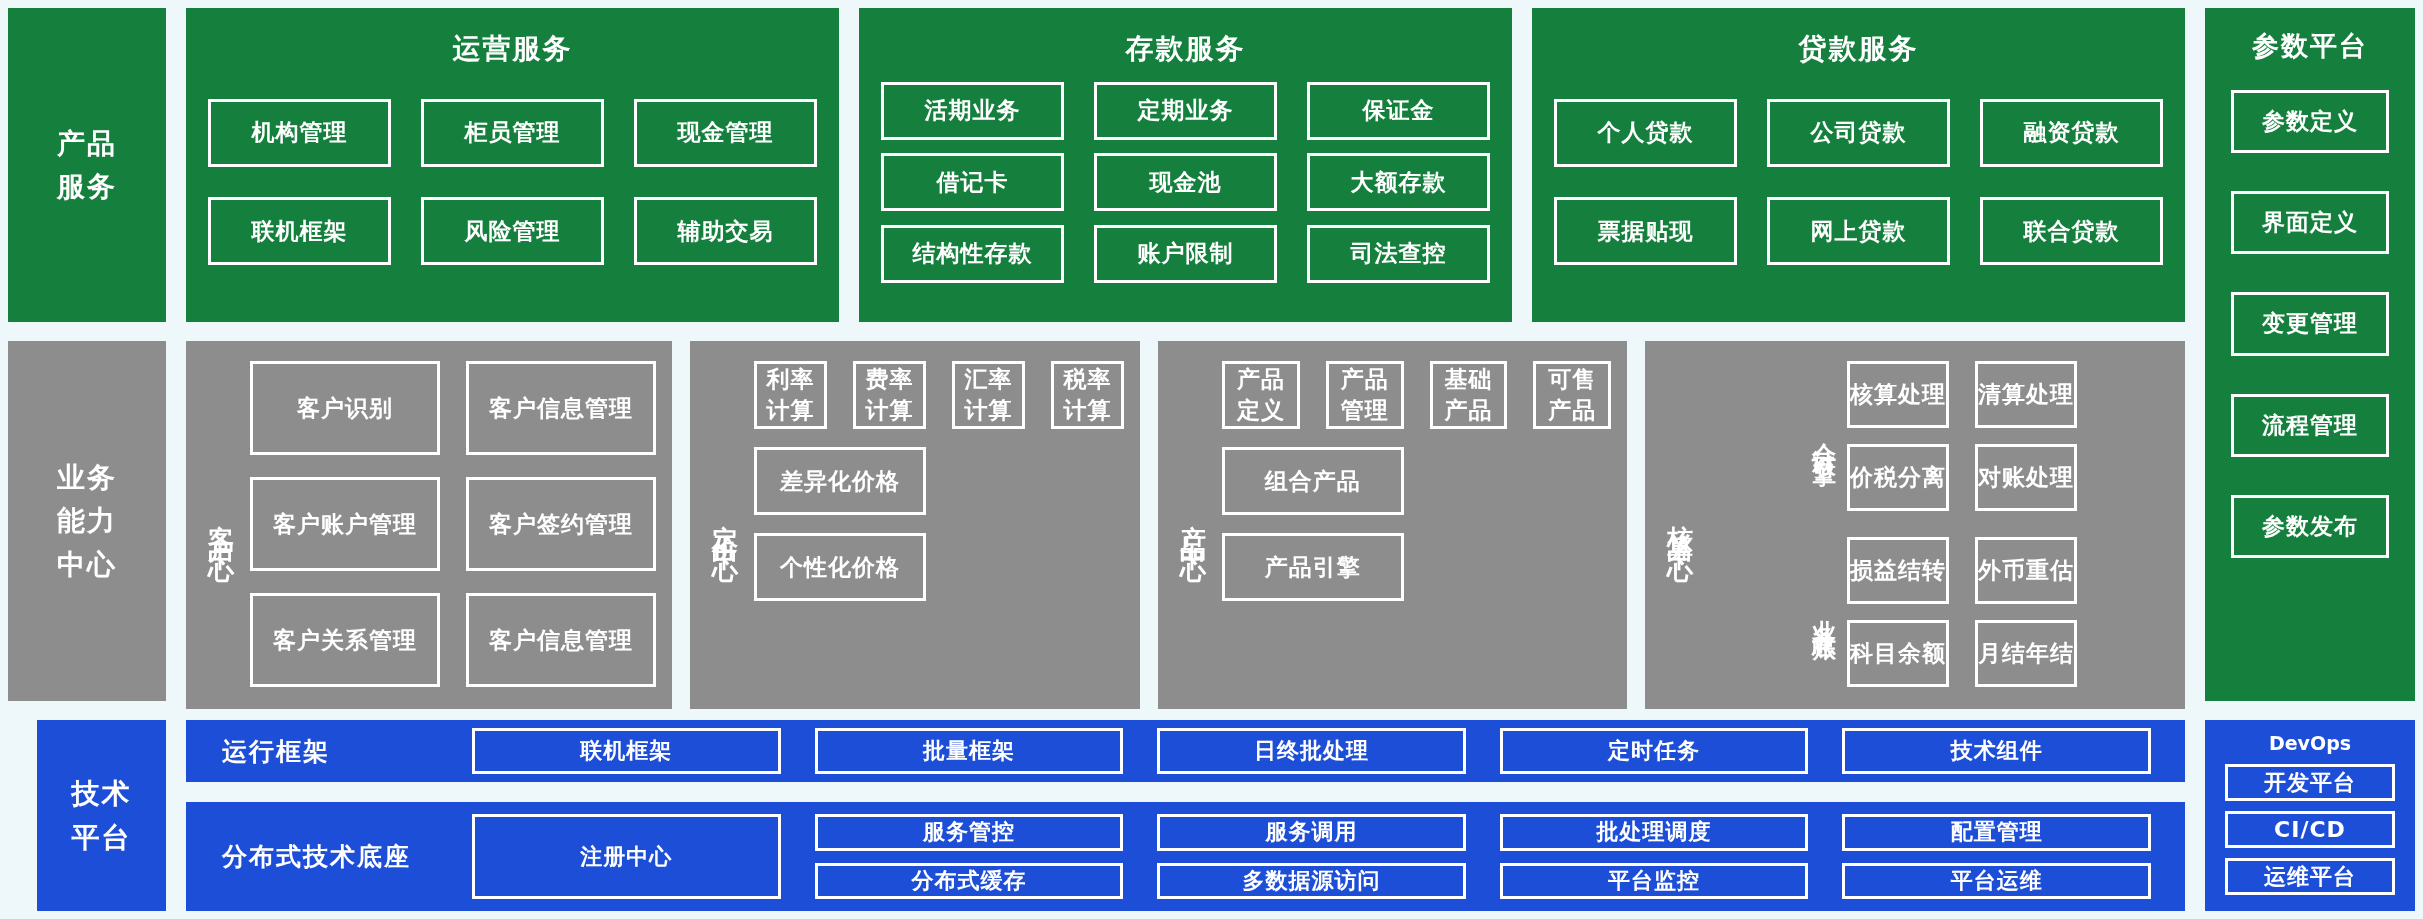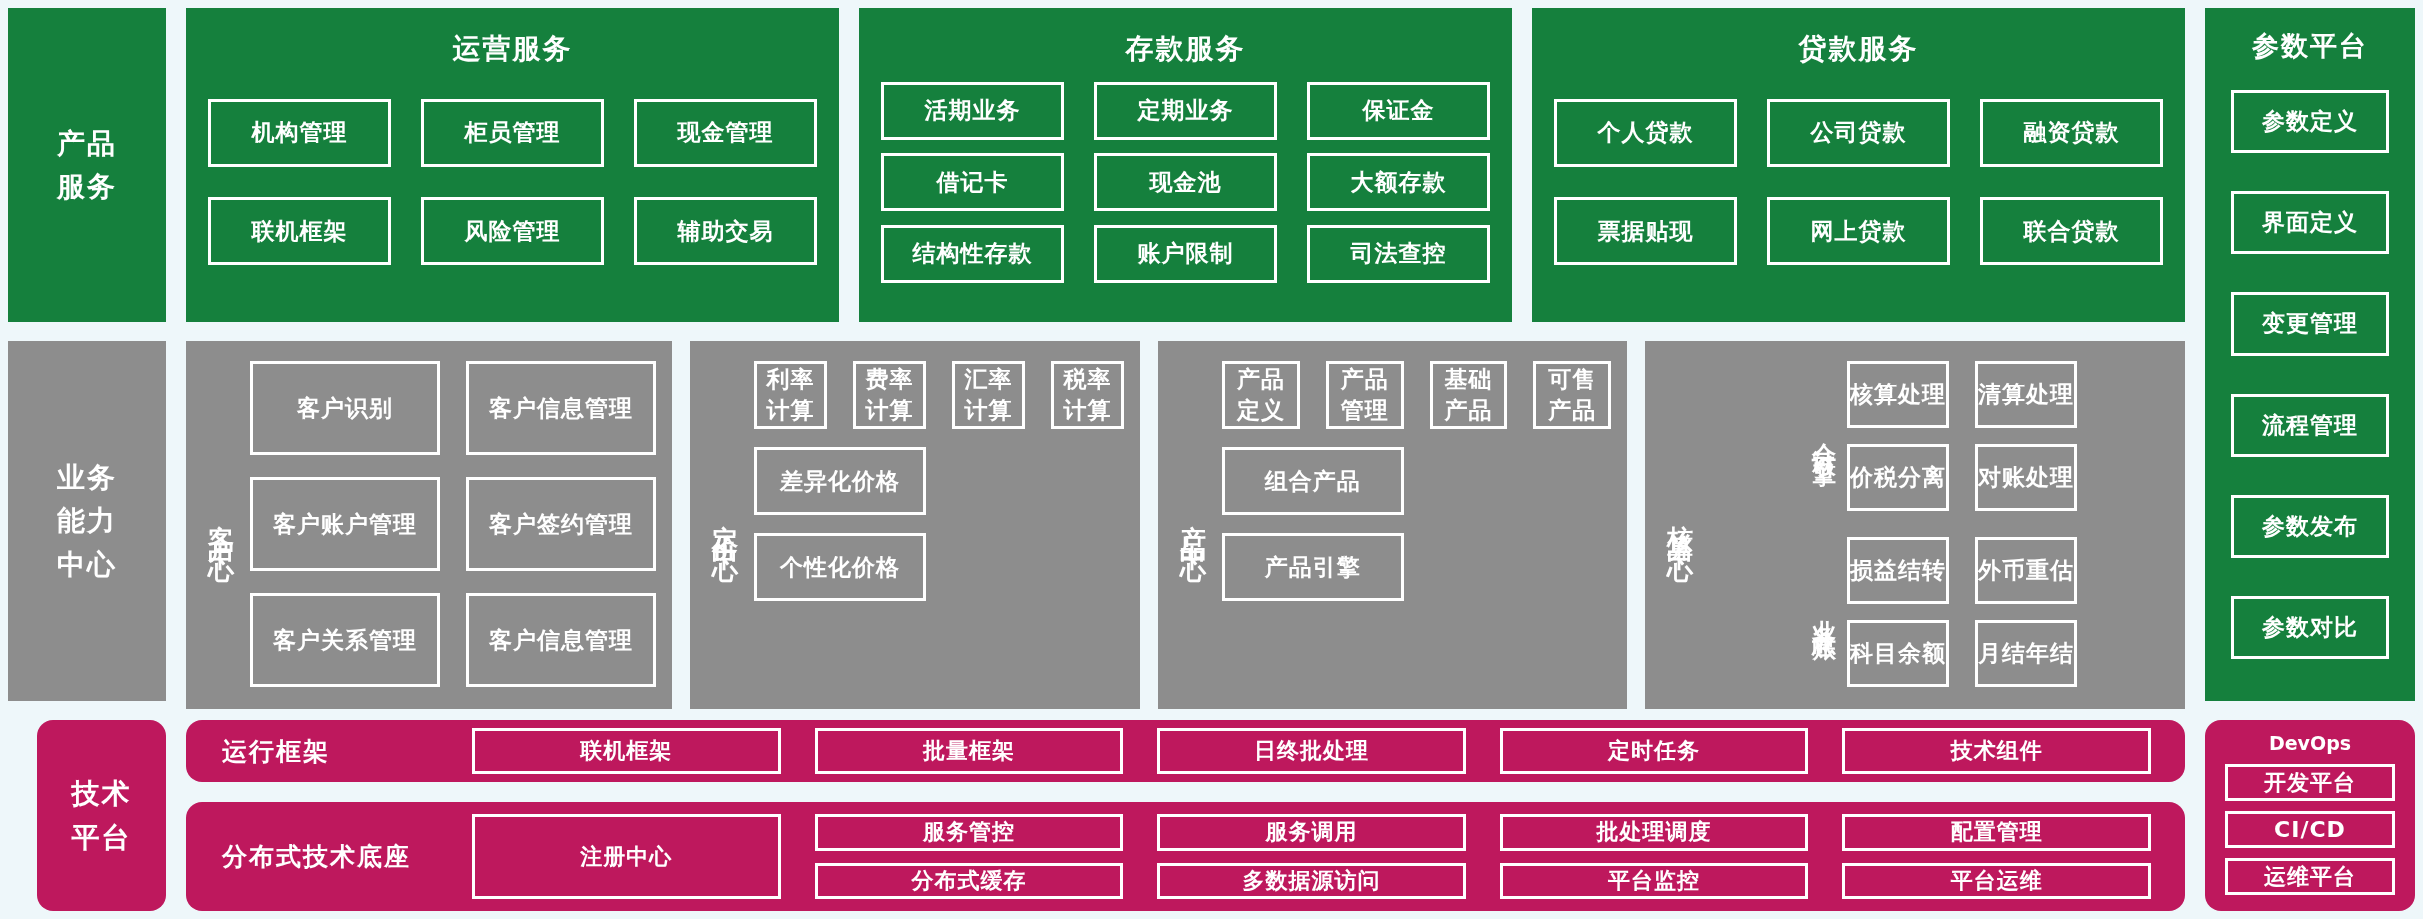--- a/index.html
+++ b/index.html
@@ -16,21 +16,21 @@
     padding:8px;
     display:grid;
     grid-template-columns:158px 1fr 210px;
     grid-template-rows:314px 360px 191px;
     column-gap:20px;
     row-gap:19px;
     background:#eef7fa;
   }
   .teal{background:#15803d;}
   .grayb{background:#8d8d8d;}
-  .blueb{background:#be185d;border-radius:16px;}
+  .blueb{background:#1d4ed8;}
 
   
   .h-label{
     display:flex;align-items:center;justify-content:center;
     text-align:center;font-size:28px;line-height:1.55;
     white-space:pre-line;letter-spacing:2px;
   }
 
   
   .row1{grid-column:2;grid-row:1;display:grid;grid-template-columns:1fr 1fr 1fr;column-gap:20px;}
@@ -137,21 +137,20 @@
   </div>
 
   <div class="param teal">
     <div class="param-title">参数平台</div>
     <div class="param-grid">
       <div class="nbox">参数定义</div>
       <div class="nbox">界面定义</div>
       <div class="nbox">变更管理</div>
       <div class="nbox">流程管理</div>
       <div class="nbox">参数发布</div>
-      <div class="nbox">参数对比</div>
     </div>
   </div>
 
   <div class="h-label grayb" style="grid-column:1;grid-row:2;">业务
 能力
 中心</div>
 
   <div class="row2">
 
     <div class="biz grayb">

